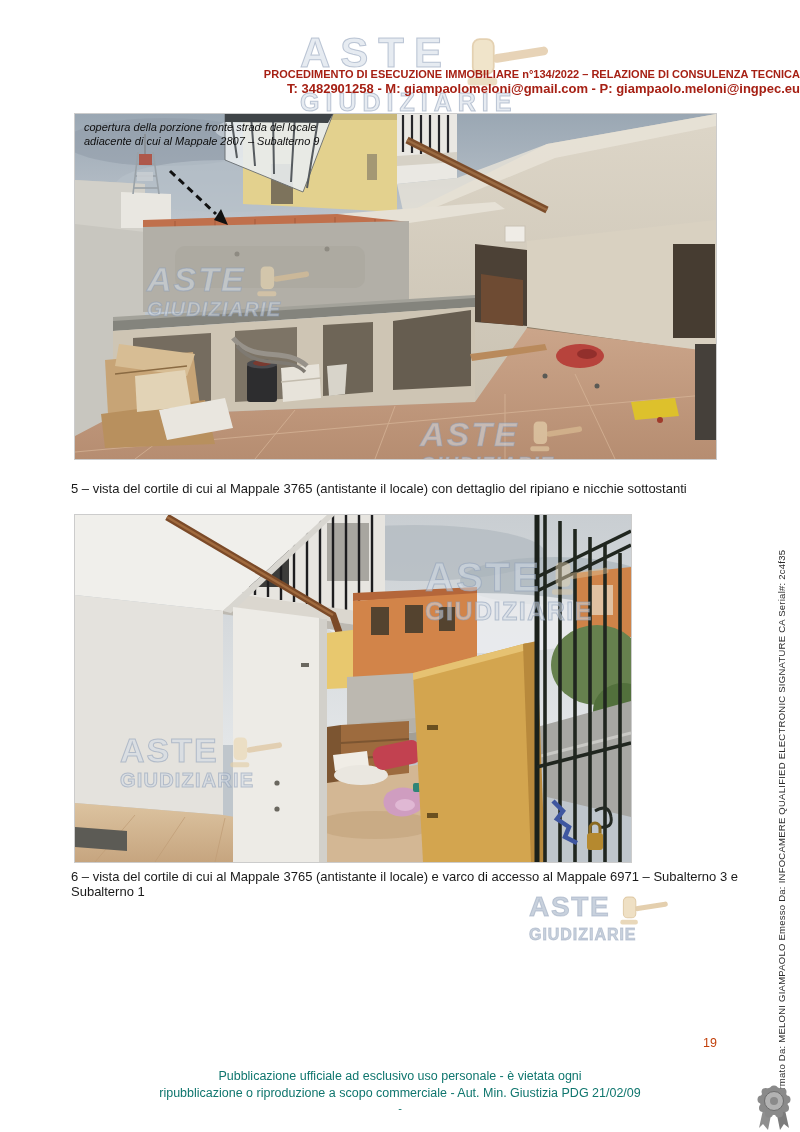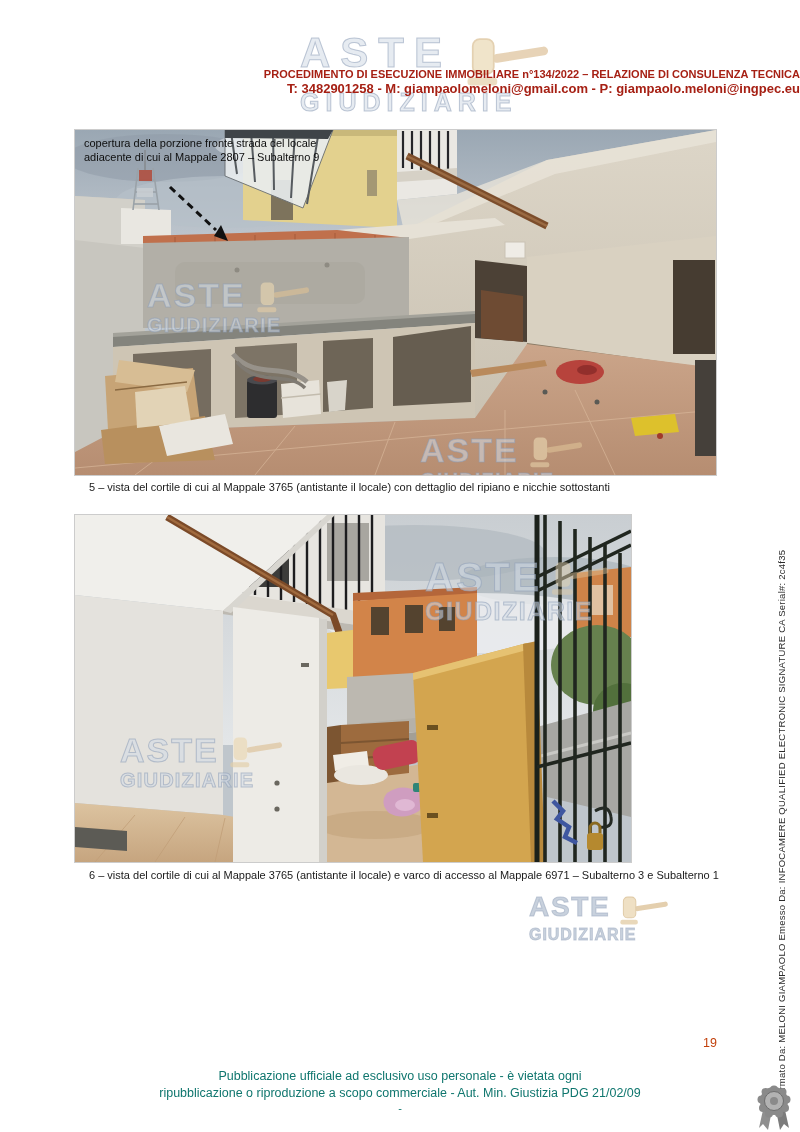--- a/index.html
+++ b/index.html
@@ -24,25 +24,25 @@
   .wm-photo .giud{font-size:20px;margin-top:1px;}
   .wm-photo2big .aste{font-size:40px;}
   .wm-photo2big .giud{font-size:25px;margin-top:2px;}
   .wm-bottom .aste{font-size:28px;color:rgba(186,197,213,.8);-webkit-text-stroke:1px rgba(160,173,193,.6);}
   .wm-bottom .giud{font-size:16px;margin-top:1px;color:rgba(186,197,213,.8);-webkit-text-stroke:.8px rgba(160,173,193,.6);}
   .gavel{margin-left:6px;opacity:.85;}
 
   
   .photo{position:absolute;overflow:hidden;outline:1px solid rgba(110,110,110,.35);background:#bfc6cc;}
   .photo svg{display:block;}
-  #photo5{left:75px;top:130px;width:641px;height:345px;}
+  #photo5{left:75px;top:114px;width:641px;height:345px;font-style:italic;}
   #photo6{left:75px;top:515px;width:556px;height:347px;}
   .photo-annotation{position:absolute;left:9px;top:7px;width:248px;font-size:11px;
                     line-height:13.5px;color:#0e0e0e;z-index:4;}
-  .caption{position:absolute;left:89px;font-size:11px;color:#1a1a1a;z-index:3;}
+  .caption{position:absolute;left:71px;font-size:13px;color:#1a1a1a;z-index:3;}
   #caption5{top:481px;width:660px;}
   #caption6{top:869px;width:680px;}
 
   
   .site-watermark{position:absolute;left:50%;top:979px;transform:translateX(-50%);
       font-size:52px;font-weight:400;white-space:nowrap;color:#fbfbfb;
       -webkit-text-stroke:1.6px #c7c7c7;text-shadow:0 0 1px #d6d6d6;z-index:1;letter-spacing:-1px;}
 
   
   .page-number{position:absolute;left:703px;top:1036px;font-size:12.5px;color:#c2410c;z-index:3;}

